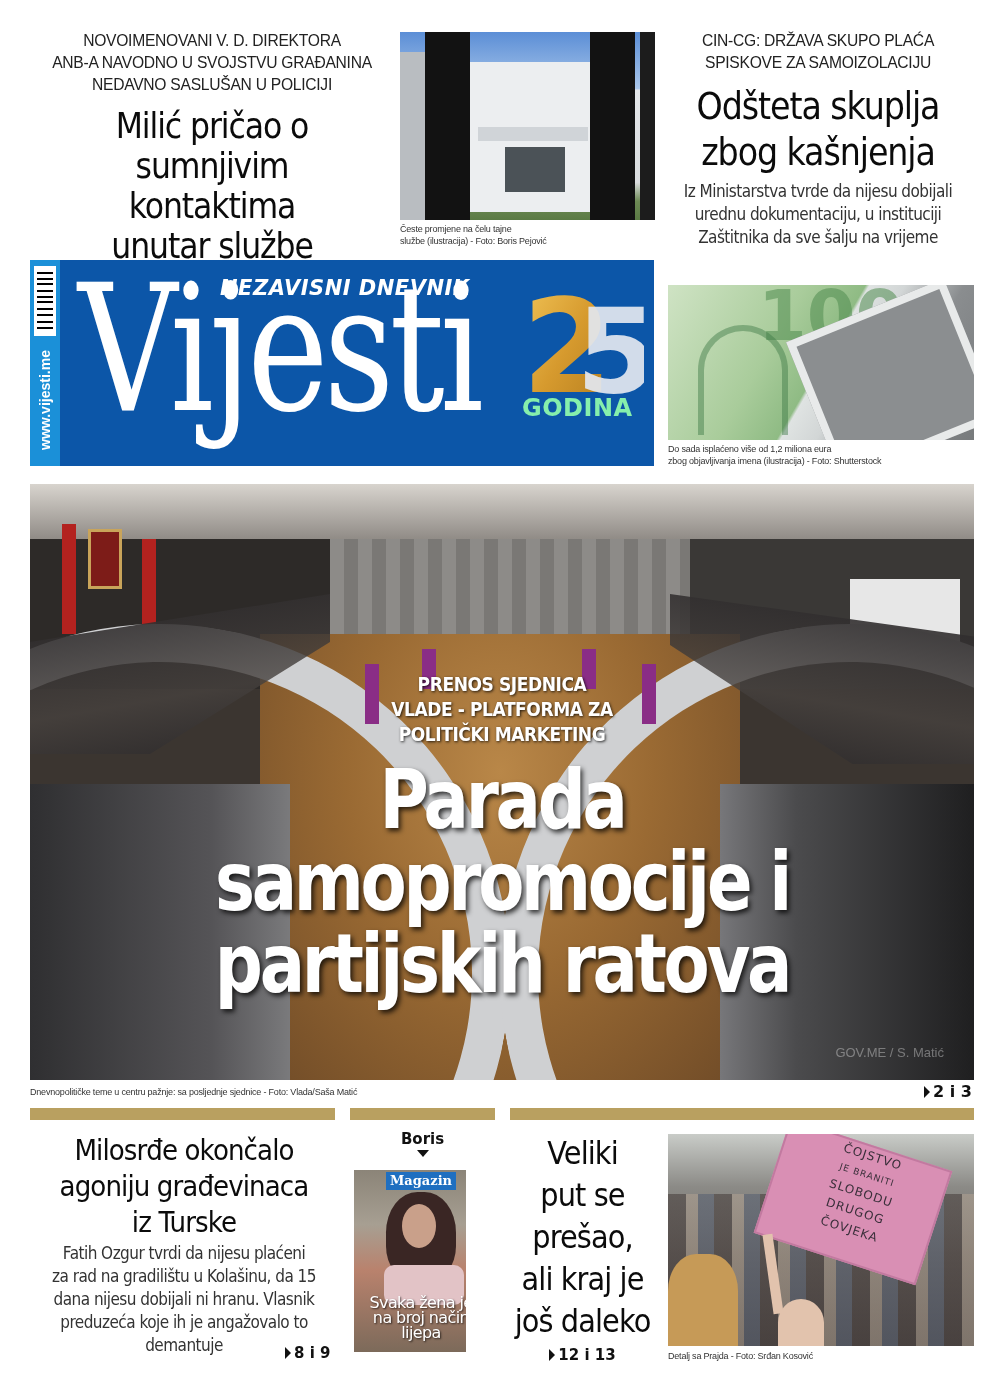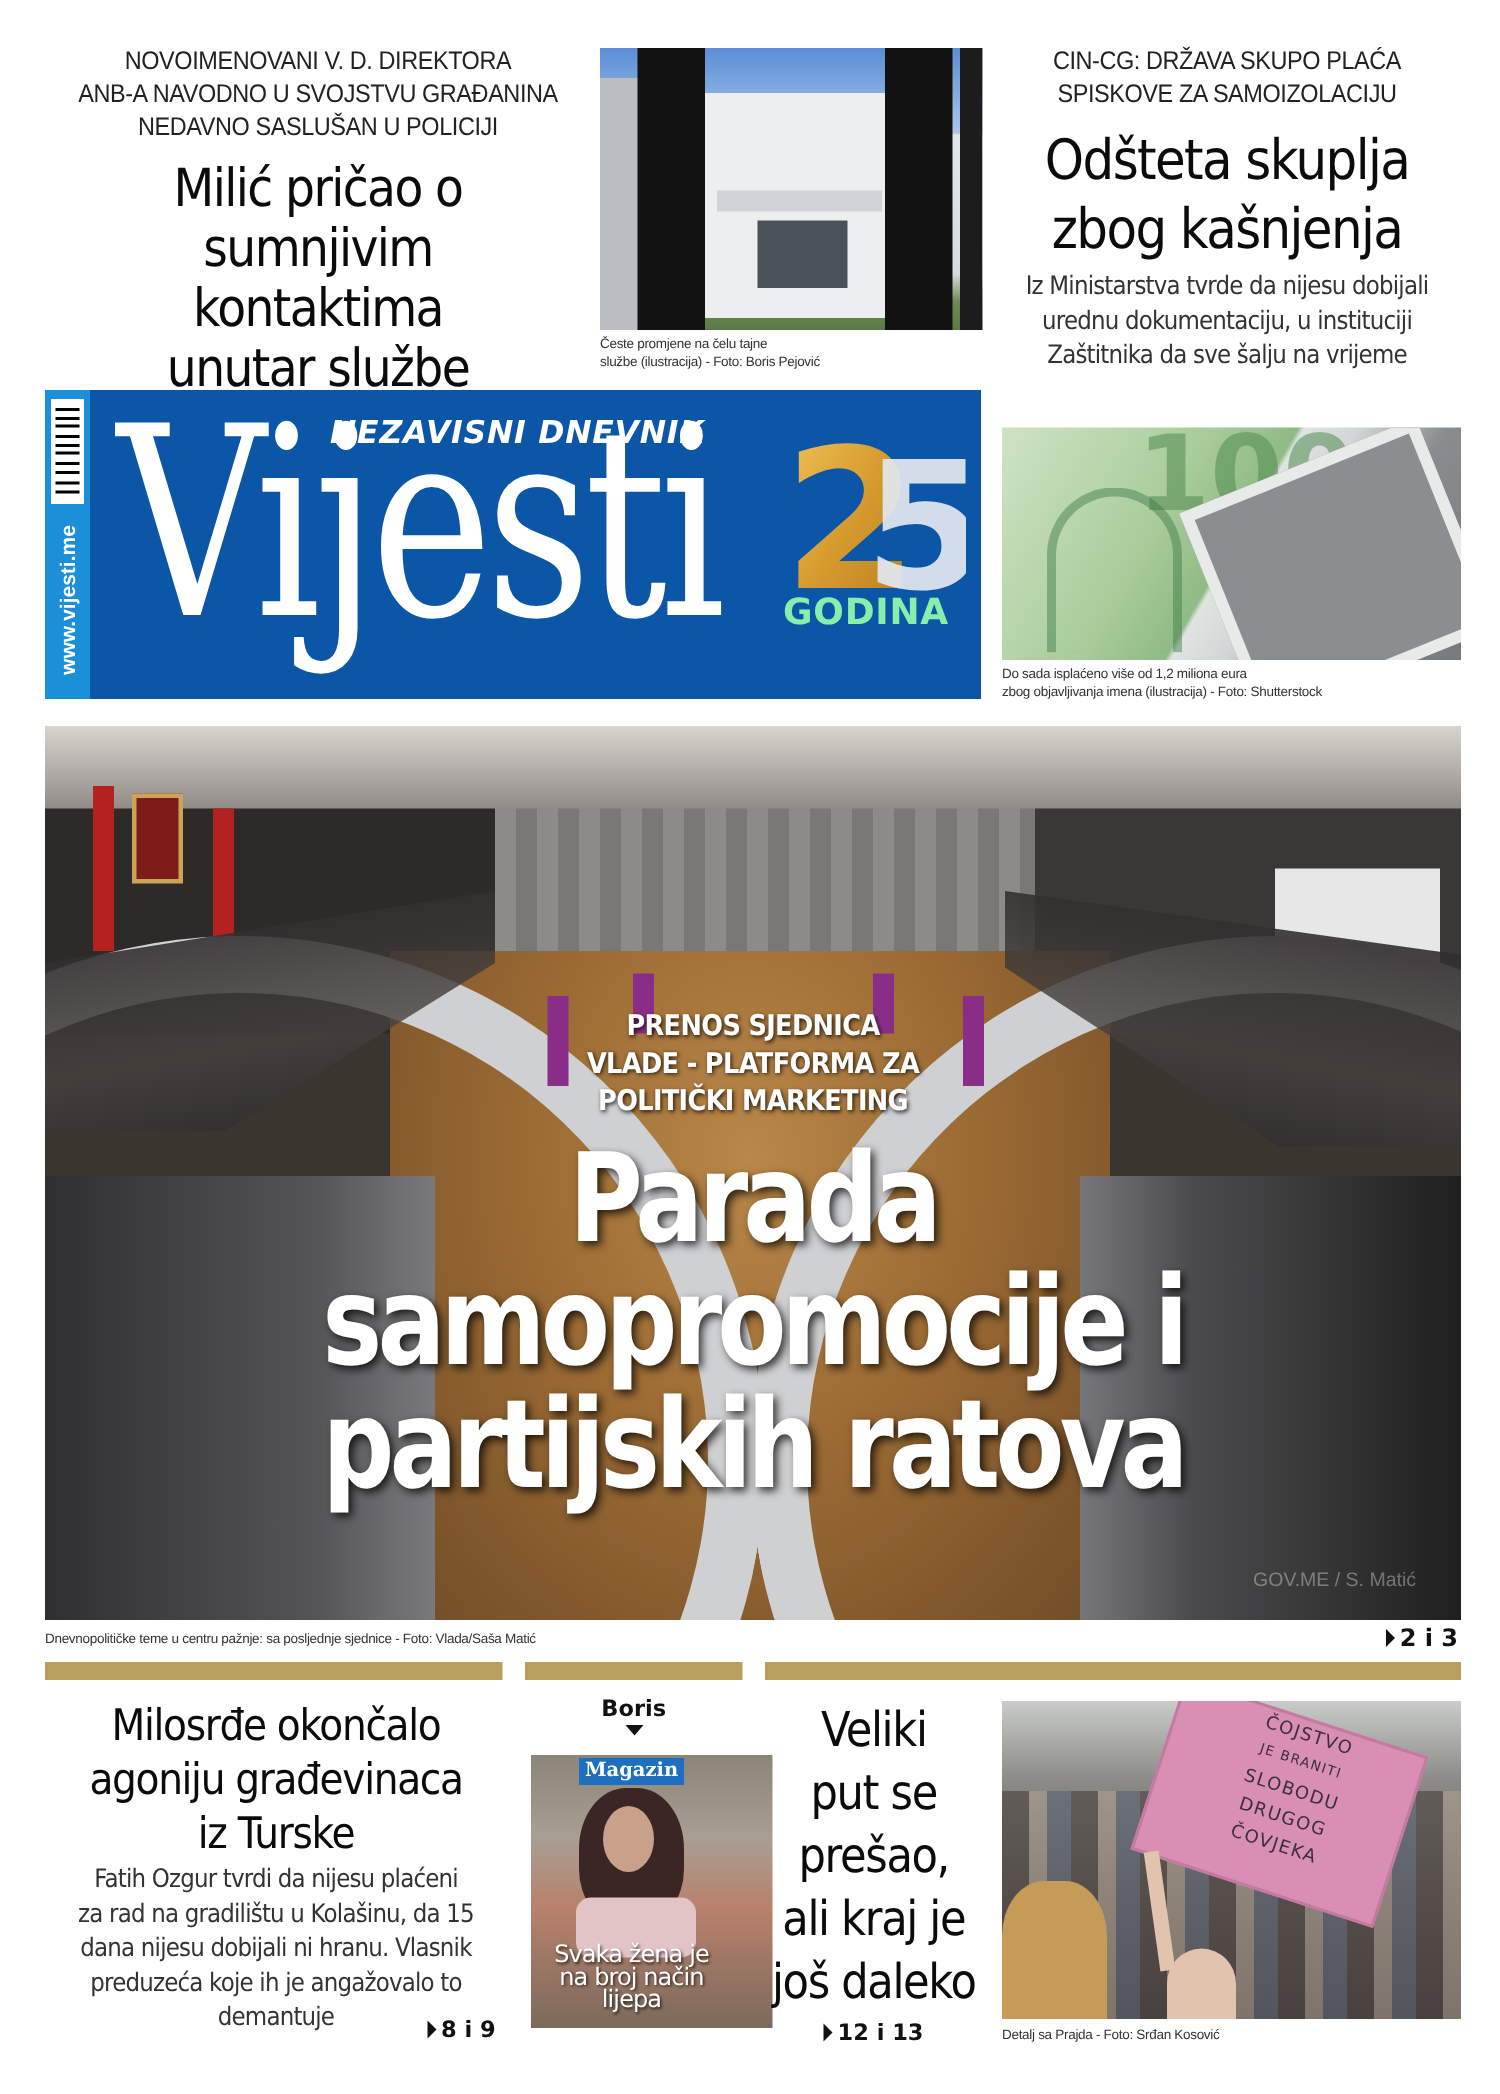--- a/index.html
+++ b/index.html
@@ -208,21 +208,21 @@
   </div>
 </div>
 <div class="abs pageref" style="left:285px; top:1344px;">
   <span class="tri"></span><span>8 i 9</span>
 </div>
 
 <div class="abs center" style="left:350px; top:1130px; width:145px;">
   <div class="danas">Boris</div>
   <div class="danas-tri"></div>
 </div>
-<div class="photo" style="left:354px; top:1170px; width:161px; height:182px; background: linear-gradient(180deg,#8b8478 0%,#a79f92 30%,#b9826d 55%,#7c6a5a 100%);">
+<div class="photo" style="left:354px; top:1170px; width:112px; height:182px; background: linear-gradient(180deg,#8b8478 0%,#a79f92 30%,#b9826d 55%,#7c6a5a 100%);">
   <div style="position:absolute; left:32px; top:22px; width:70px; height:90px; border-radius:45% 45% 40% 40%; background:#3a2624;"></div>
   <div style="position:absolute; left:48px; top:34px; width:34px; height:44px; border-radius:50%; background:#c9a08a;"></div>
   <div style="position:absolute; left:30px; top:95px; width:80px; height:40px; background:#e2c3c6; border-radius:10px;"></div>
   <div style="position:absolute; left:32px; top:2px; width:70px; height:18px; background:#1f6fc0; color:#fff; font-family:'DejaVu Serif',serif; font-weight:bold; font-size:13px; line-height:18px; text-align:center;">Magazin</div>
   <div style="position:absolute; left:0; bottom:12px; width:134px; text-align:center; color:#fff; font-family:'DejaVu Sans',sans-serif; font-weight:normal; font-size:16px; line-height:15px; letter-spacing:-0.6px; text-shadow:1px 1px 2px rgba(0,0,0,0.7);">
     <div>Svaka žena je</div>
     <div>na broj način lijepa</div>
   </div>
 </div>
 

